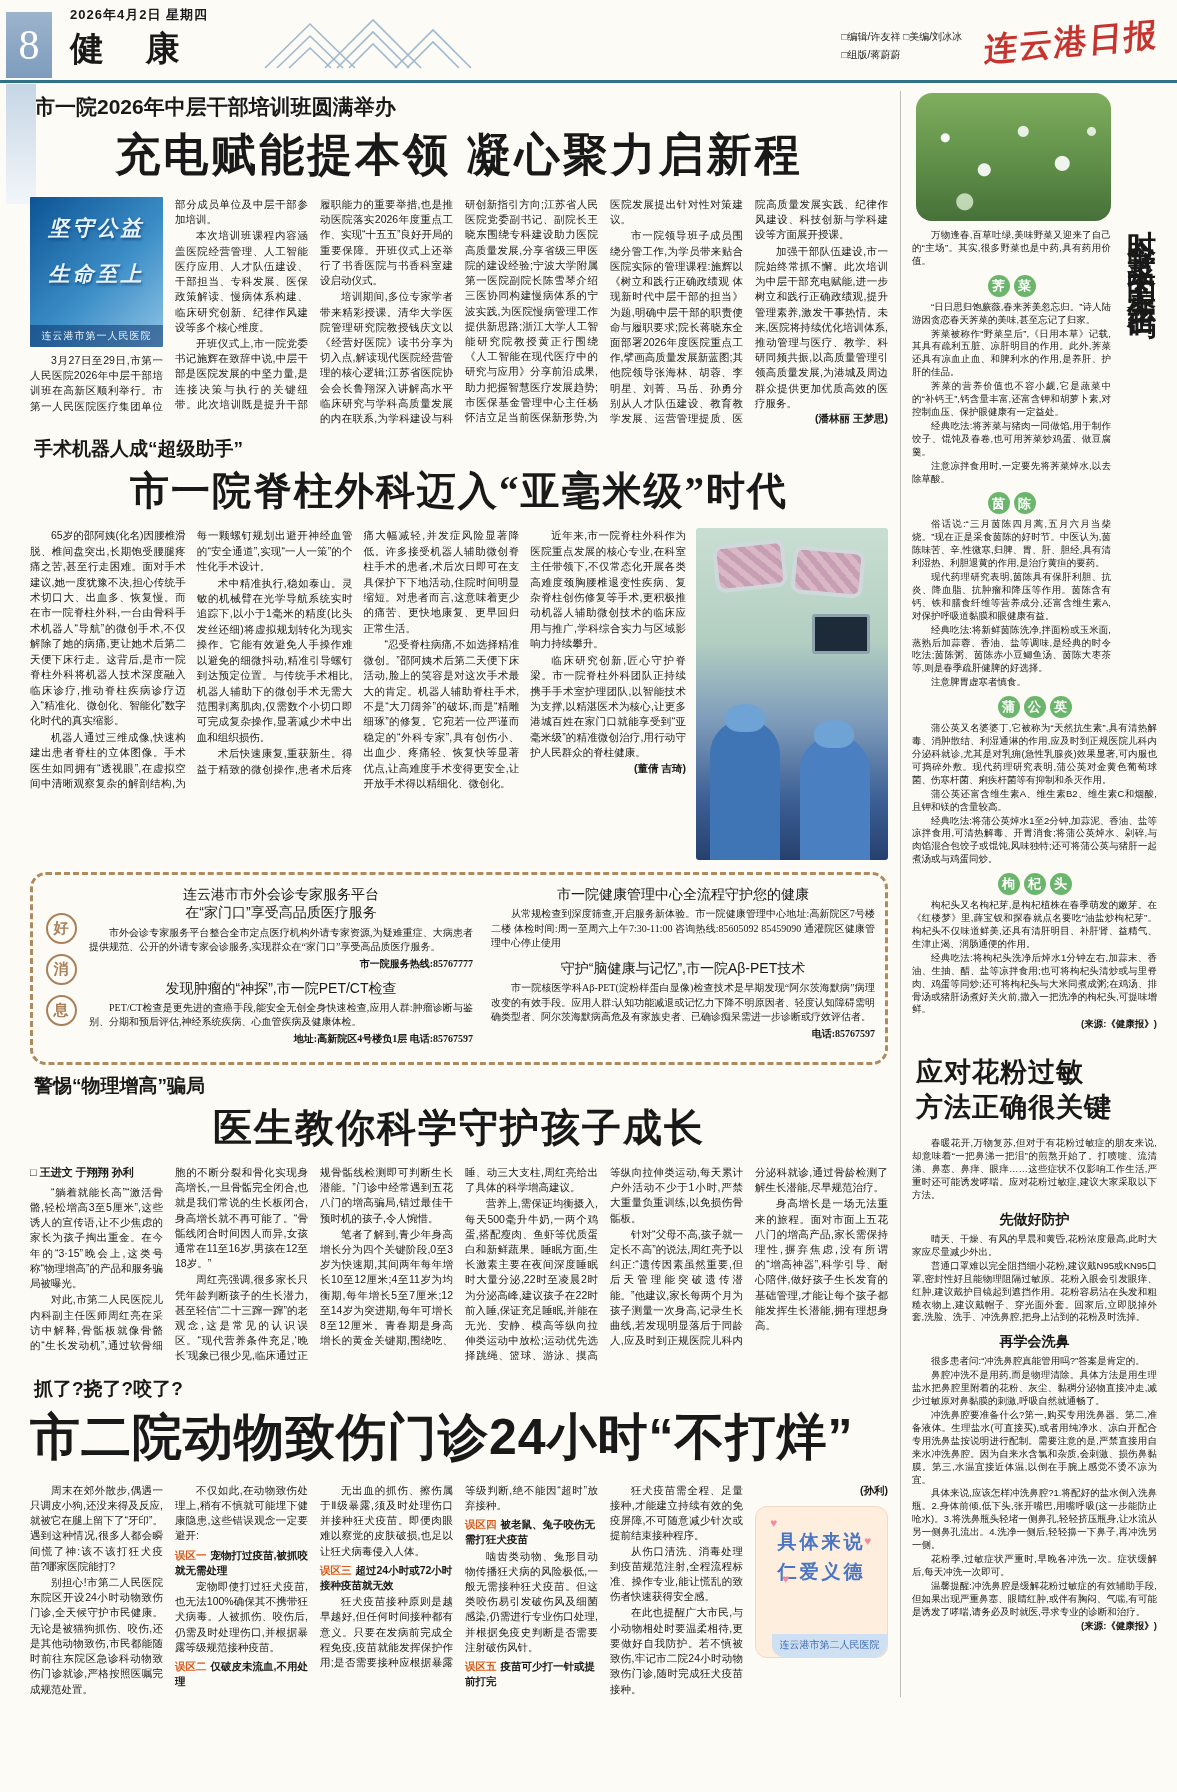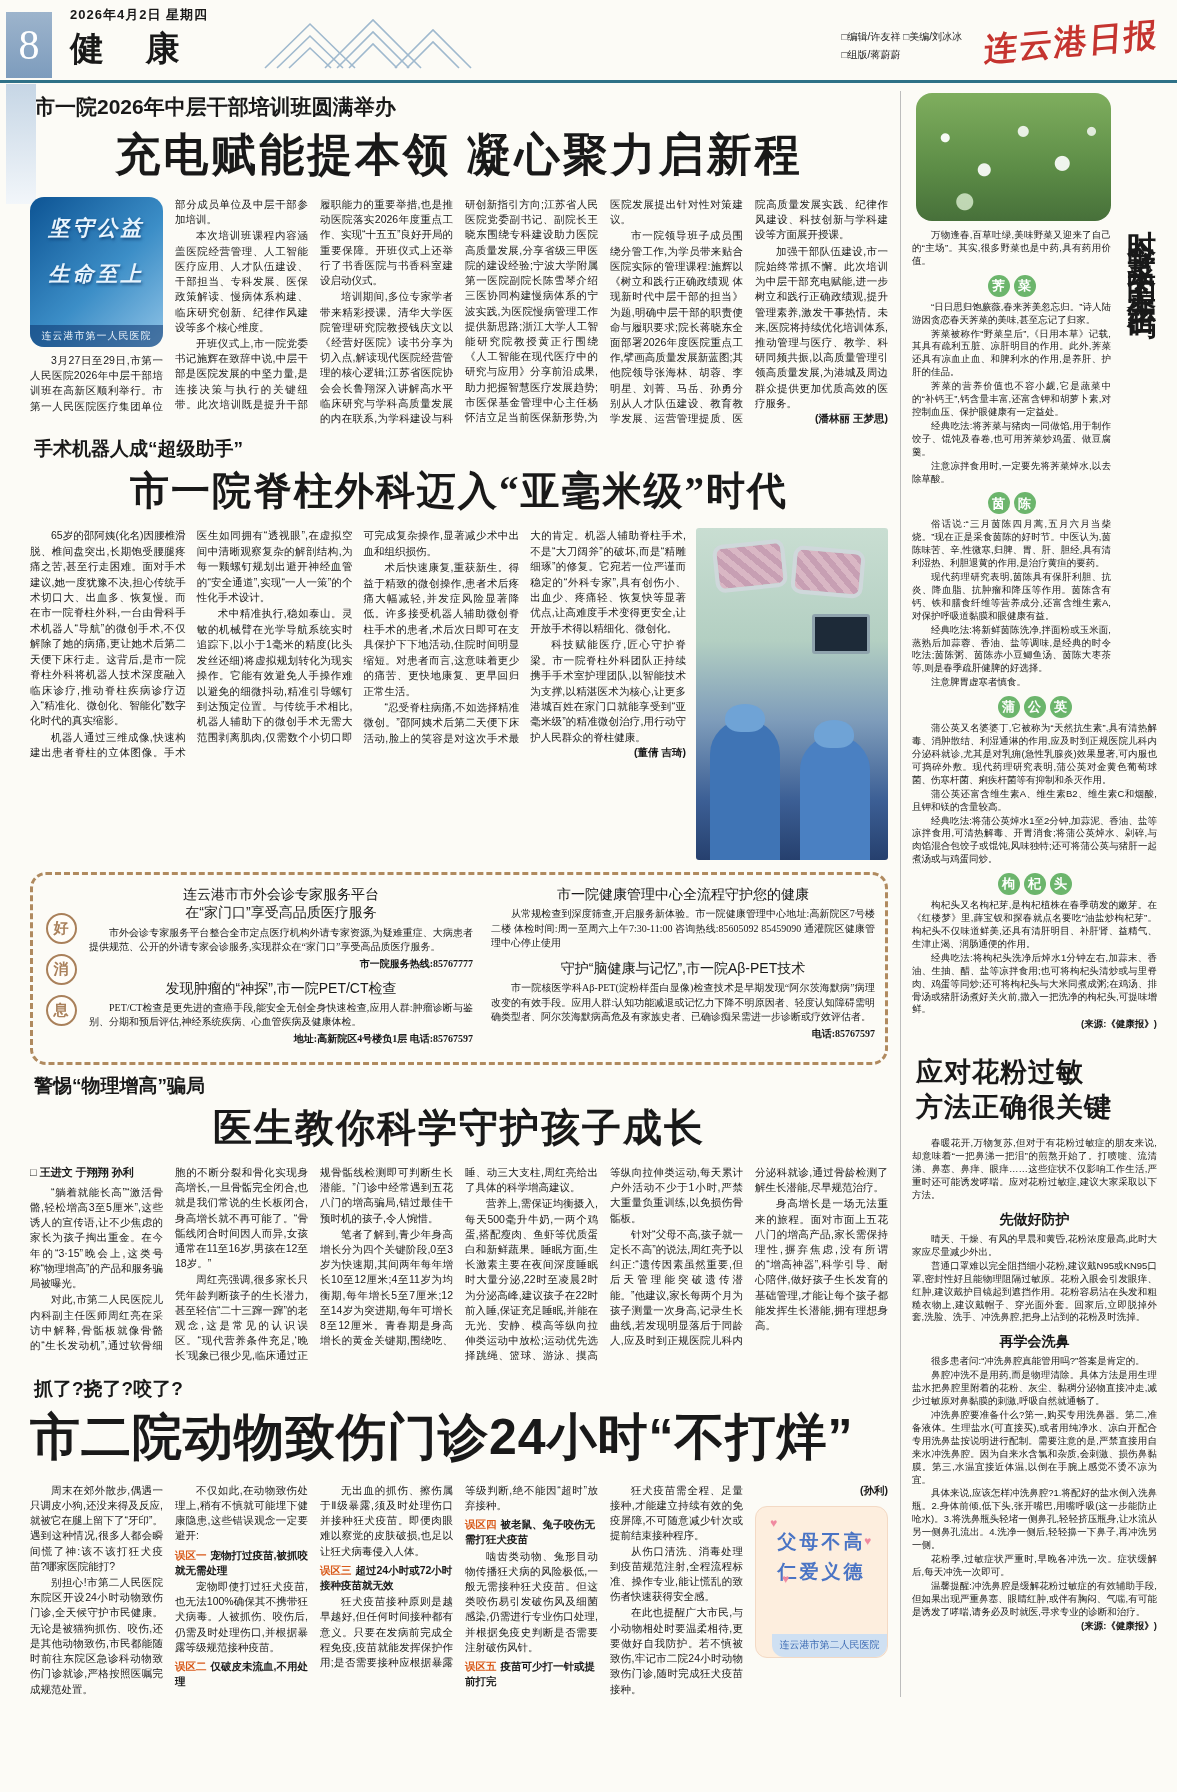--- a/index.html
+++ b/index.html
@@ -20,21 +20,21 @@
   
   .main{display:flex;padding:8px 20px 0 30px;gap:12px;}
   .leftcol{width:858px;}
   .rightcol{flex:1;border-left:1px solid #bdbdbd;padding-left:11px;}
   .para{margin:0 0 1px;text-indent:2em;text-align:justify;}
   .byline{text-align:right;font-weight:bold;text-indent:0;}
   
   .kicker{font-size:21px;font-weight:bold;margin:2px 0 0 4px;}
   .a1-head{font-size:45px;font-weight:900;text-align:center;letter-spacing:3px;margin:4px 0 12px;}
   .body6{column-count:6;column-gap:12px;font-size:10.5px;line-height:1.45;}
-  .promo{break-inside:avoid;height:150px;border-radius:14px;margin-bottom:6px;position:relative;overflow:hidden;
+  .promo{break-inside:avoid;height:150px;border-radius:1px;margin-bottom:6px;position:relative;overflow:hidden;
          background:linear-gradient(135deg,#0d5494 0%,#3c8ec7 55%,#8fc3e6 100%);text-align:center;}
   .promo-t{font-size:21px;font-weight:900;font-style:italic;color:#e8f4fd;letter-spacing:3px;margin-top:16px;
            text-shadow:1px 2px 3px rgba(0,40,90,.6);}
   .promo-org{position:absolute;bottom:0;left:0;right:0;background:rgba(12,52,110,.55);color:#eaf3fb;font-size:10px;
              padding:4px 0;letter-spacing:1px;}
   
   .a2{margin-top:10px;}
   .kicker2{font-size:19px;font-weight:bold;margin:0 0 0 4px;}
   .a2-head,.a3-head{font-family:"Liberation Serif",serif;font-size:39px;font-weight:900;text-align:center;letter-spacing:2px;margin:2px 0 10px;}
   .a2-row{display:flex;gap:10px;}
@@ -165,21 +165,22 @@
         <h1 class="a2-head">市一院脊柱外科迈入“亚毫米级”时代</h1>
         <div class="a2-row">
           <div class="body4">
             <div>
 
             <p class="para">65岁的邵阿姨(化名)因腰椎滑脱、椎间盘突出,长期饱受腰腿疼痛之苦,甚至行走困难。面对手术建议,她一度犹豫不决,担心传统手术切口大、出血多、恢复慢。而在市一院脊柱外科,一台由骨科手术机器人“导航”的微创手术,不仅解除了她的病痛,更让她术后第二天便下床行走。这背后,是市一院脊柱外科将机器人技术深度融入临床诊疗,推动脊柱疾病诊疗迈入“精准化、微创化、智能化”数字化时代的真实缩影。</p>
                 <p class="para">机器人通过三维成像,快速构建出患者脊柱的立体图像。手术医生如同拥有“透视眼”,在虚拟空间中清晰观察复杂的解剖结构,为每一颗螺钉规划出避开神经血管的“安全通道”,实现“一人一策”的个性化手术设计。</p>
                 <p class="para">术中精准执行,稳如泰山。灵敏的机械臂在光学导航系统实时追踪下,以小于1毫米的精度(比头发丝还细)将虚拟规划转化为现实操作。它能有效避免人手操作难以避免的细微抖动,精准引导螺钉到达预定位置。与传统手术相比,机器人辅助下的微创手术无需大范围剥离肌肉,仅需数个小切口即可完成复杂操作,显著减少术中出血和组织损伤。</p>
                 <p class="para">术后快速康复,重获新生。得益于精致的微创操作,患者术后疼痛大幅减轻,并发症风险显著降低。许多接受机器人辅助微创脊柱手术的患者,术后次日即可在支具保护下下地活动,住院时间明显缩短。对患者而言,这意味着更少的痛苦、更快地康复、更早回归正常生活。</p>
                 <p class="para">“忍受脊柱病痛,不如选择精准微创。”邵阿姨术后第二天便下床活动,脸上的笑容是对这次手术最大的肯定。机器人辅助脊柱手术,不是“大刀阔斧”的破坏,而是“精雕细琢”的修复。它宛若一位严谨而稳定的“外科专家”,具有创伤小、出血少、疼痛轻、恢复快等显著优点,让高难度手术变得更安全,让开放手术得以精细化、微创化。</p>
-                <p class="para">科技赋能医疗,匠心守护脊梁。市一院脊柱外科团队正持续携手手术室护理团队,以智能技术为支撑,以精湛医术为核心,让更多港城百姓在家门口就能享受到“亚毫米级”的精准微创治疗,用行动守护人民群众的脊柱健康。</p>
+                <p class="para">近年来,市一院脊柱外科作为医院重点发展的核心专业,在科室主任带领下,不仅常态化开展各类高难度颈胸腰椎退变性疾病、复杂脊柱创伤修复等手术,更积极推动机器人辅助微创技术的临床应用与推广,学科综合实力与区域影响力持续攀升。</p>
+                <p class="para">临床研究创新,匠心守护脊梁。市一院脊柱外科团队正持续携手手术室护理团队,以智能技术为支撑,以精湛医术为核心,让更多港城百姓在家门口就能享受到“亚毫米级”的精准微创治疗,用行动守护人民群众的脊柱健康。</p>
               </div>
             <p class="para byline">(董倩 吉琦)</p>
           </div>
           <div class="or-photo">
             <div class="lamp lamp1"></div>
             <div class="lamp lamp2"></div>
             <div class="monitor"></div>
             <div class="surgeon s1"></div>
             <div class="surgeon s2"></div>
             <div class="cap c1"></div>
@@ -304,21 +305,21 @@
           <div>
 
           <p class="para">从伤口清洗、消毒处理到疫苗规范注射,全程流程标准、操作专业,能让慌乱的致伤者快速获得安全感。</p>
               <p class="para">在此也提醒广大市民,与小动物相处时要温柔相待,更要做好自我防护。若不慎被致伤,牢记市二院24小时动物致伤门诊,随时完成狂犬疫苗接种。</p>
             </div>
           <p class="para byline">(孙利)</p>
           <div class="svc-box">
             <span class="heart h1">♥</span>
             <span class="heart h2">♥</span>
             <span class="heart h3">♥</span>
-            <div class="svc-line">父母不高</div>
+            <div class="svc-line">具体来说</div>
             <div class="svc-line">仁爱义德</div>
             <div class="svc-org">连云港市第二人民医院</div>
           </div>
         </div>
       </article>
     </div>
 
     <div class="rightcol">
       <article class="veg">
         <div class="vtitle">时令野菜中的养生密码</div>

